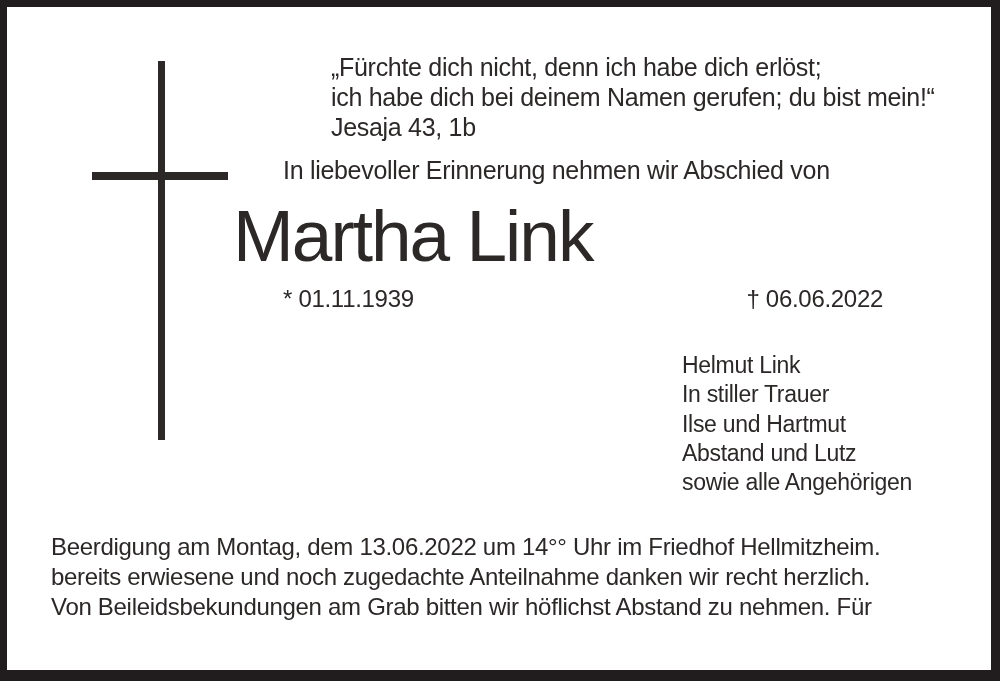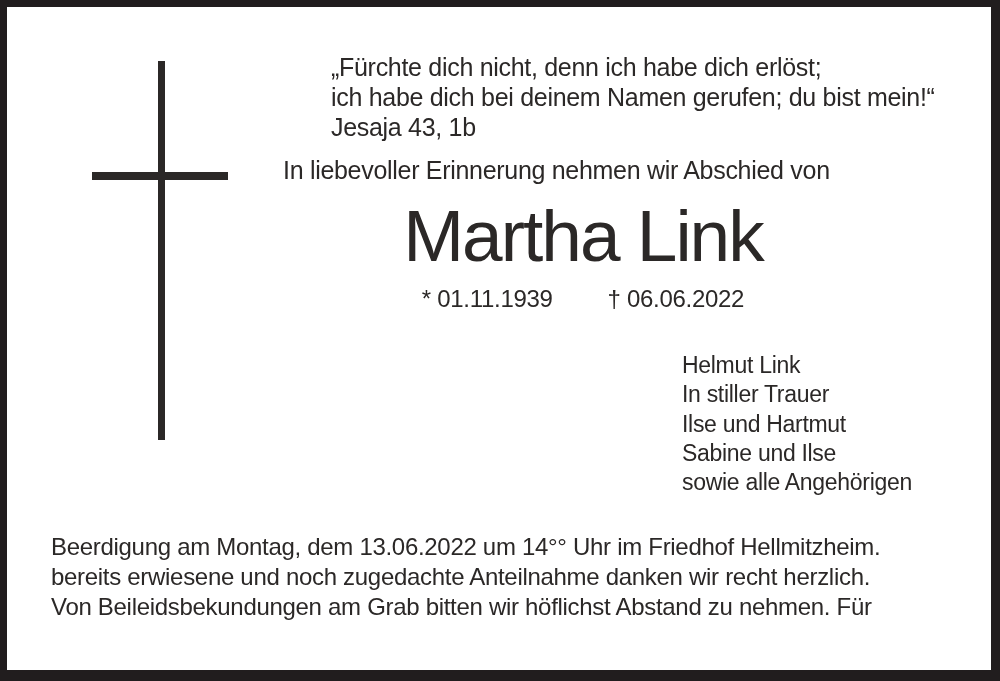--- a/index.html
+++ b/index.html
@@ -39,27 +39,27 @@
   }
   .quote-attribution { text-align: left; }
 
   .intro-line {
     position: absolute; left: 283px; top: 155px; width: 600px;
     font-size: 25px; line-height: 30px; 
   }
 
   .deceased-name {
     position: absolute; left: 233px; top: 198px; width: 700px;
-    font-size: 73px; line-height: 76px; text-align: center;
+    font-size: 73px; line-height: 76px; text-align: left;
     letter-spacing: -2px; font-weight: 400;
   }
 
   .dates-row {
     position: absolute; left: 283px; top: 284px; width: 600px;
-    display: flex; justify-content: center; gap: 55px;
+    display: flex; justify-content: space-between; gap: 55px;
     font-size: 24px; line-height: 30px;
   }
 
   .mourners-block {
     position: absolute; left: 682px; top: 351px;
     font-size: 23px; line-height: 29.3px;
   }
 
   .place-name {
     position: absolute; left: 59px; top: 467px;
@@ -94,21 +94,21 @@
 
   <div class="dates-row txt">
     <span>* 01.11.1939</span>
     <span>† 06.06.2022</span>
   </div>
 
   <div class="mourners-block txt">
     <div>Helmut Link</div>
     <div>In stiller Trauer</div>
     <div>Ilse und Hartmut</div>
-    <div>Sabine und Ilse</div>
+    <div>Abstand und Lutz</div>
     <div>sowie alle Angehörigen</div>
   </div>
 
 
   <div class="funeral-block txt">
     <div>Beerdigung am Montag, dem 13.06.2022 um 14°° Uhr im Friedhof Hellmitzheim.</div>
     <div>bereits erwiesene und noch zugedachte Anteilnahme danken wir recht herzlich.</div>
     <div>Von Beileidsbekundungen am Grab bitten wir höflichst Abstand zu nehmen. Für</div>
   </div>
 </div>

